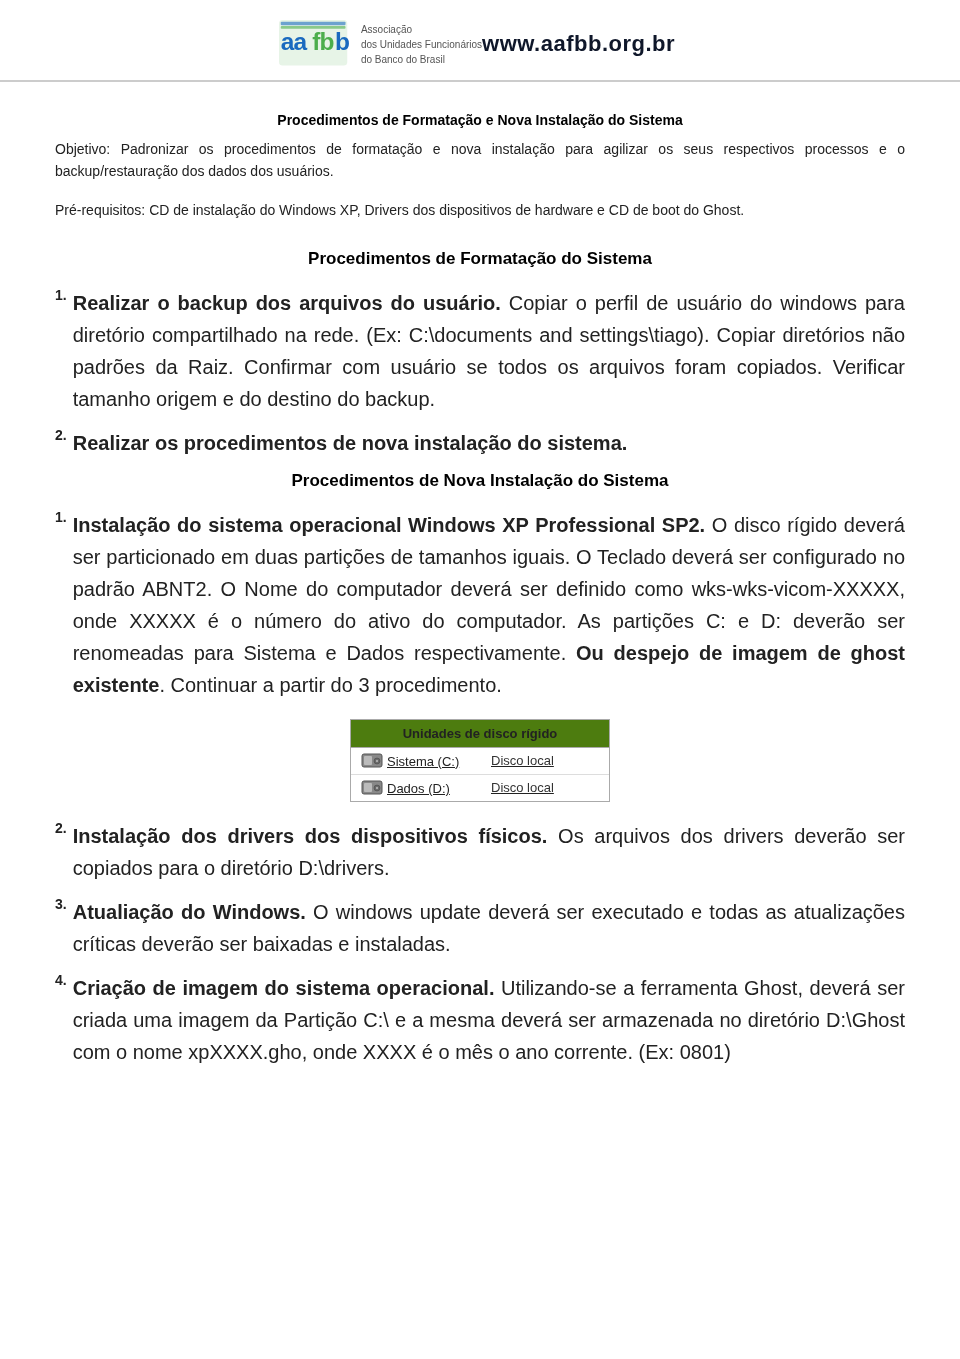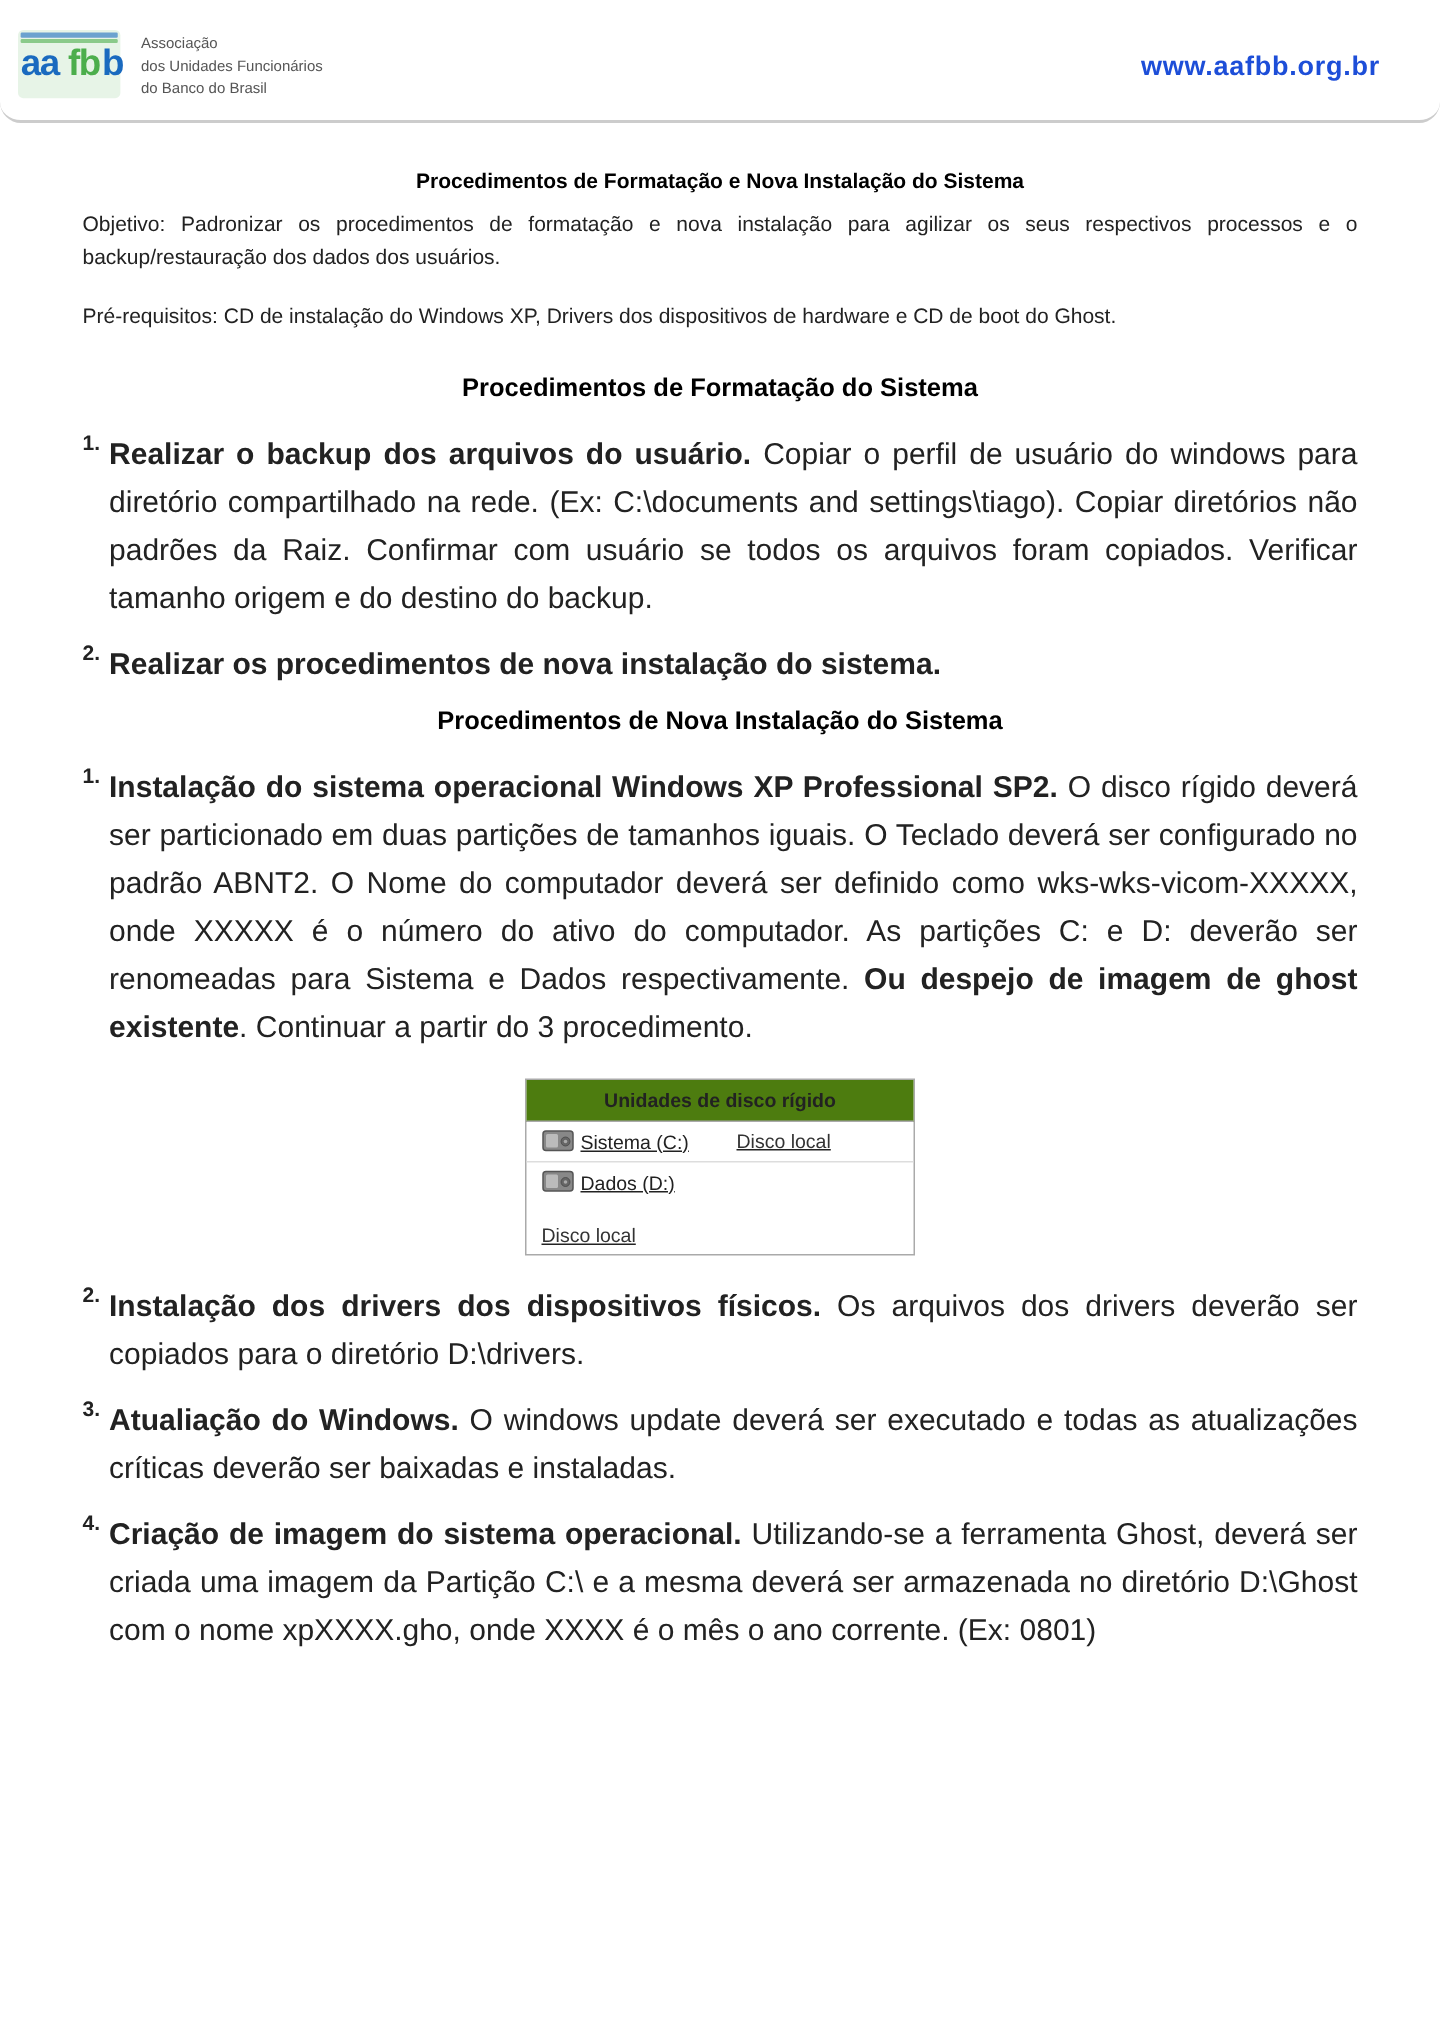--- a/index.html
+++ b/index.html
@@ -16,47 +16,46 @@
       width: 960px;
       min-height: 1359px;
       background: #fff;
       padding: 0;
     }
 
     
     .header {
       display: flex;
       align-items: center;
-      justify-content: space-between;
-      padding: 18px 40px 10px 12px;
+      justify-content: center;
+      padding: 18px 40px 10px 34px;
       border-bottom: 2px solid #ccc;
-      border-radius: 14px;
     }
 
     .logo-area {
       display: flex;
       align-items: center;
       gap: 12px;
     }
 
     .logo-icon {
       width: 70px;
       height: 52px;
     }
 
     .logo-text {
       font-size: 10px;
       color: #555;
       line-height: 1.5;
     }
 
     .website-url {
-      font-size: 18px;
-      font-weight: bold;
-      color: #1d4ed8;
+      font-size: 22px;
+      font-weight: bold;
+      color: #0f172a;
       letter-spacing: 0.5px;
     }
 
     
     .content {
       padding: 30px 55px 40px 55px;
     }
 
     .main-title {
       font-size: 14px;
@@ -119,21 +118,20 @@
       display: flex;
       padding: 5px 10px;
       gap: 20px;
       font-size: 13px;
       border-bottom: 1px solid #ddd;
       text-decoration: underline;
     }
 
     .disk-table-row:last-child {
       border-bottom: none;
-      flex-direction: column;
     }
 
     .disk-name {
       min-width: 110px;
       display: flex;
       align-items: center;
       gap: 4px;
     }
 
     .disk-type {

